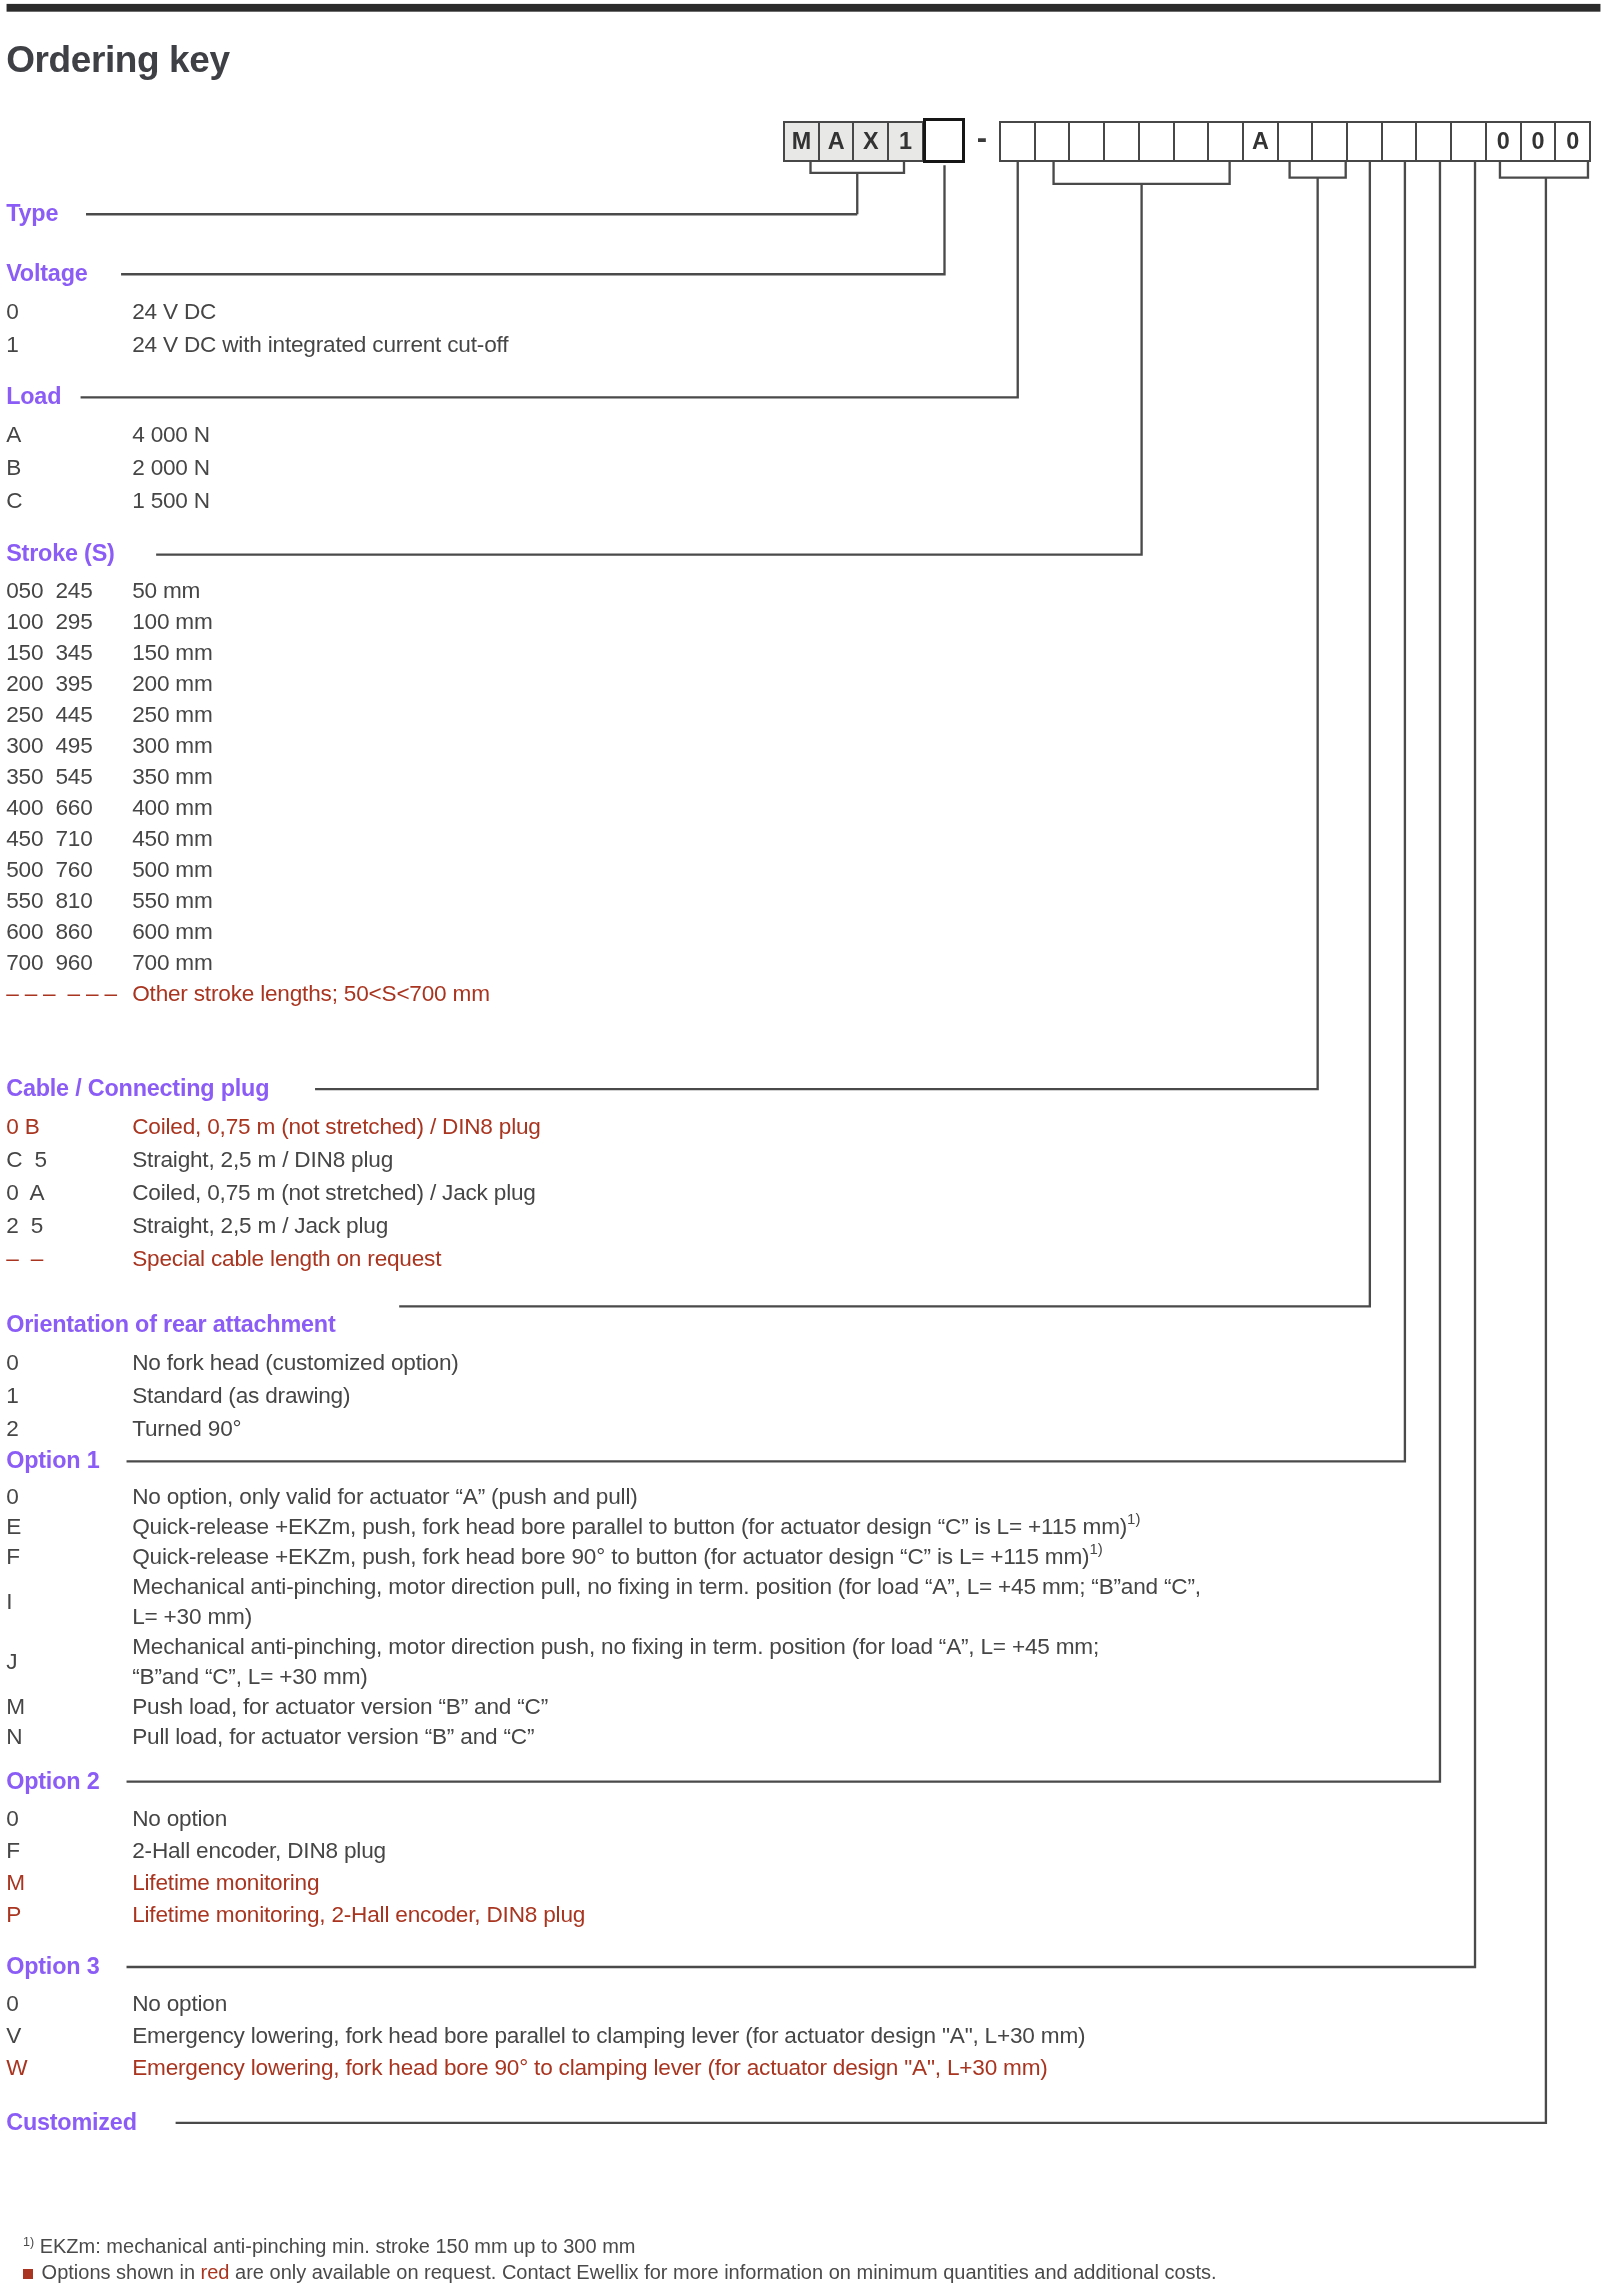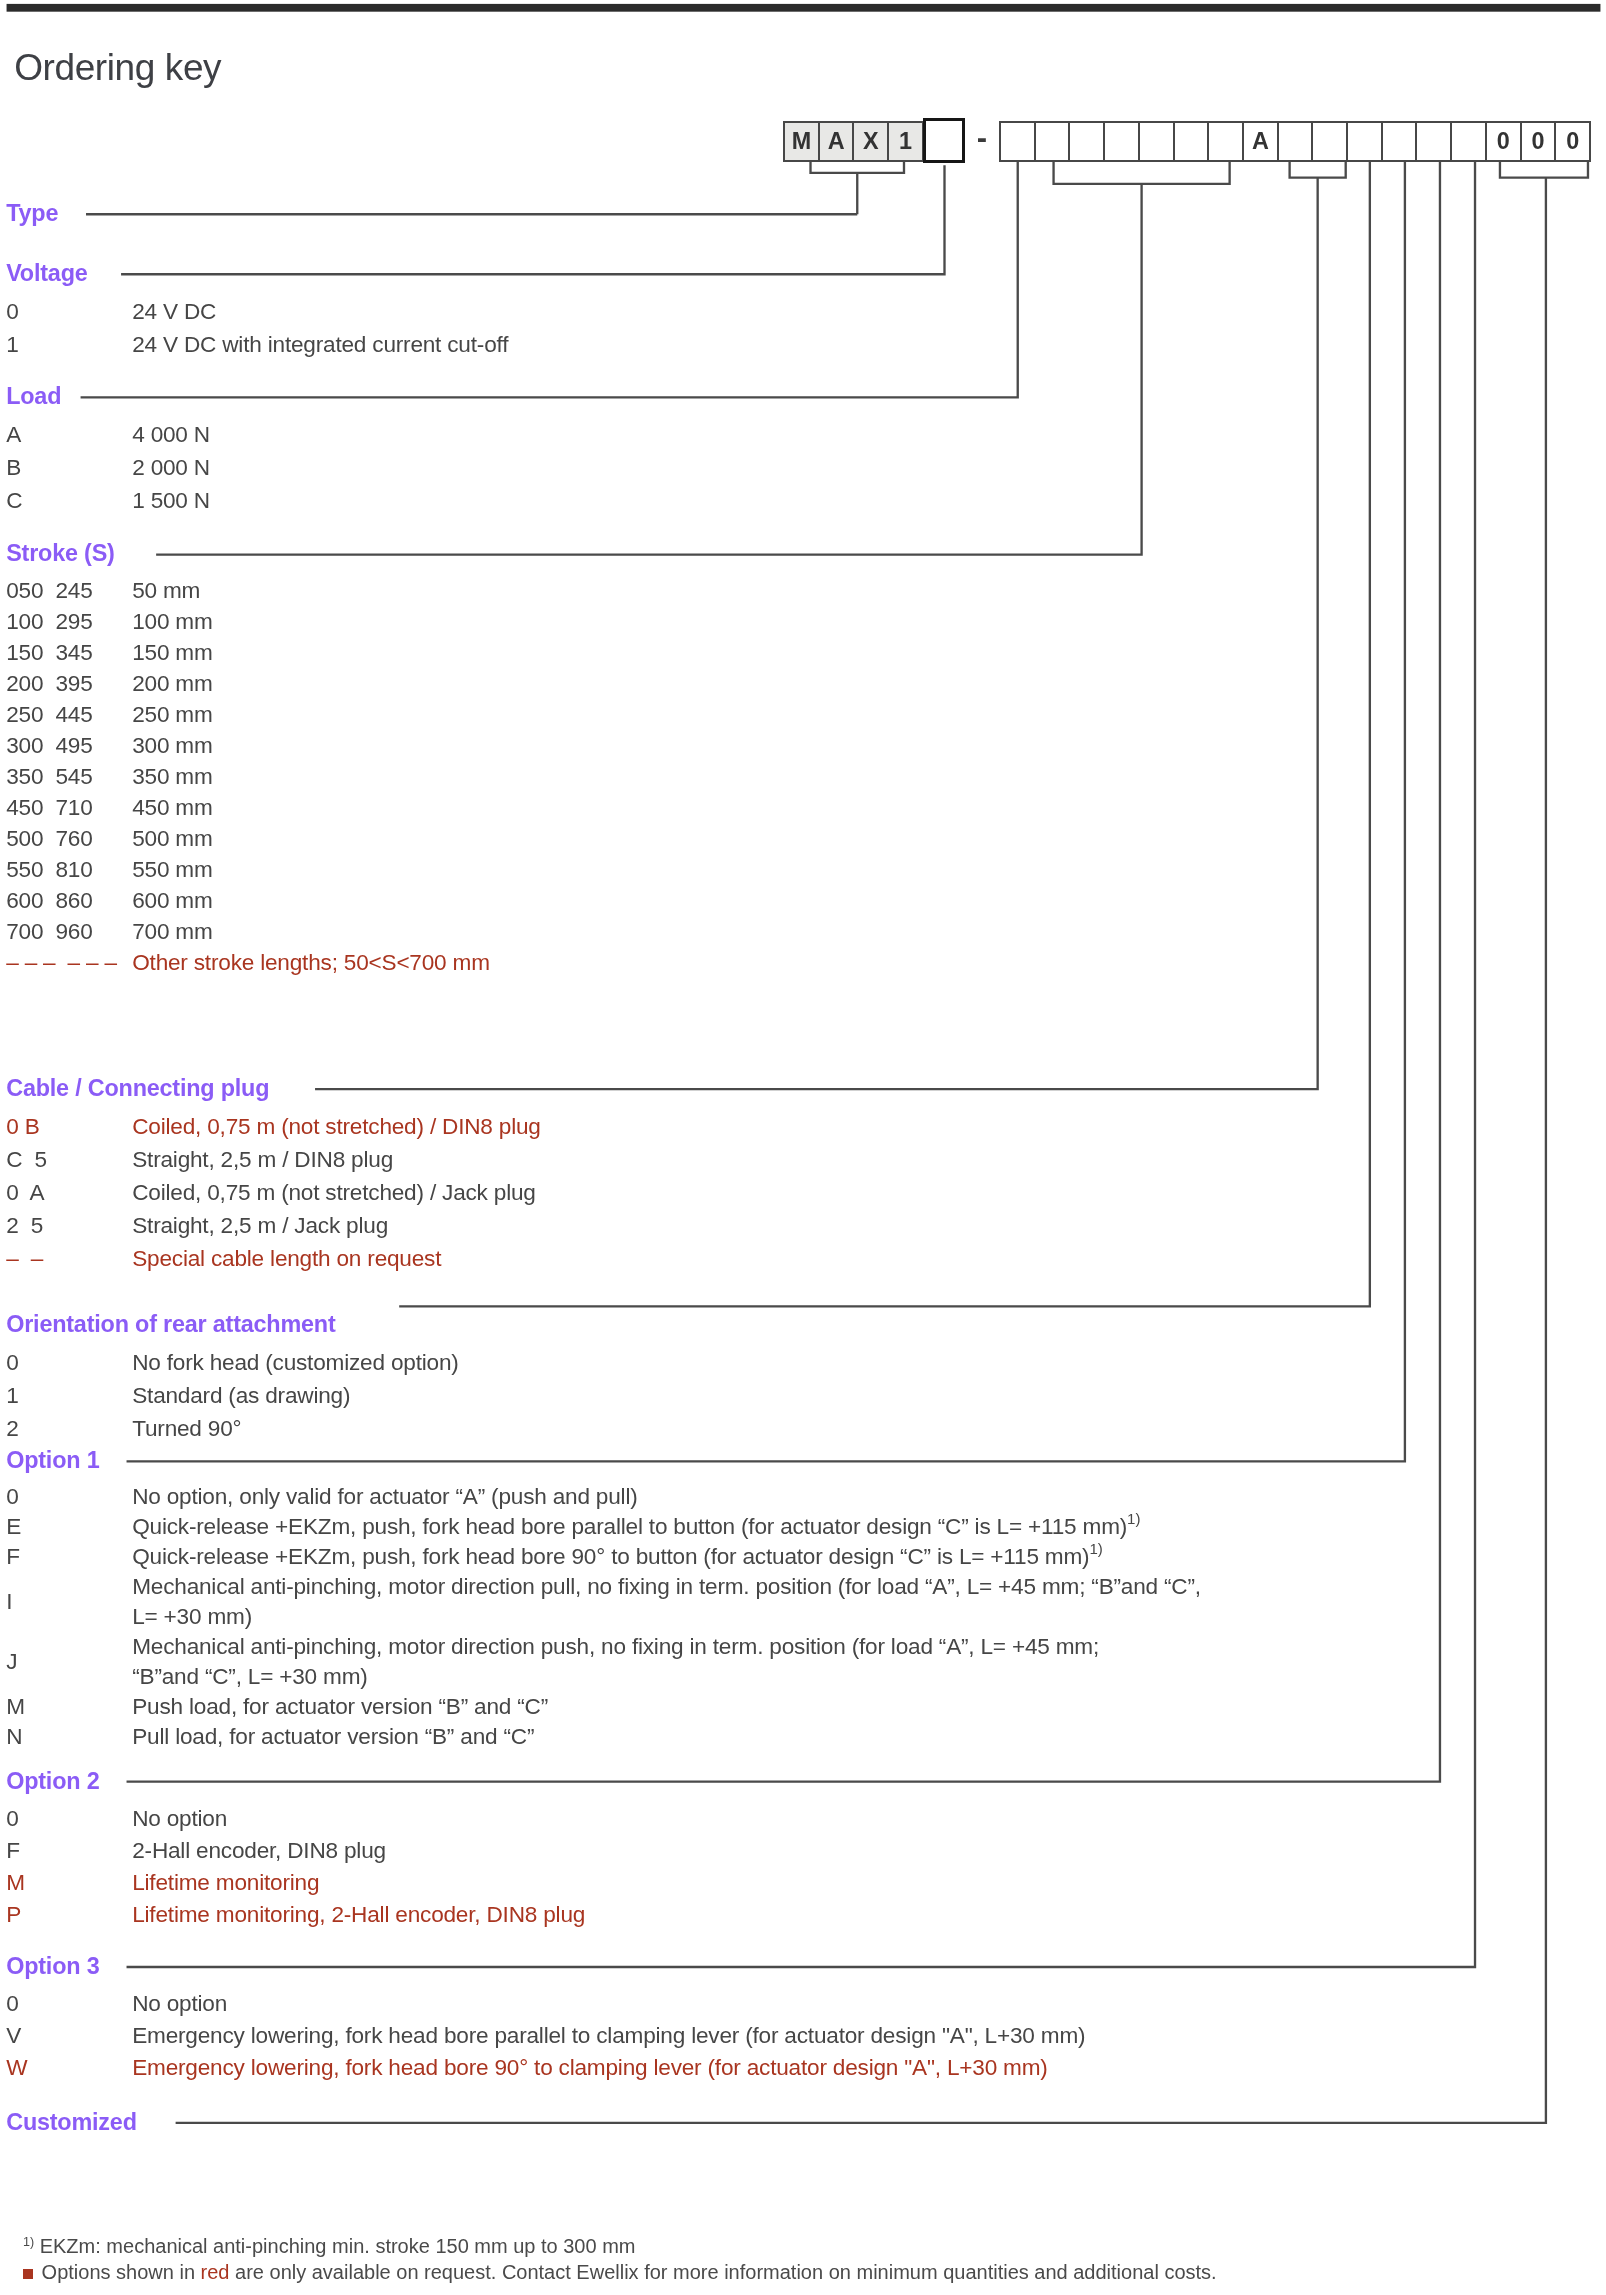--- a/index.html
+++ b/index.html
@@ -1,19 +1,19 @@
 <!DOCTYPE html>
 <html style="font-size:12.5px"><head>
 <meta charset="utf-8">
 <style>
   html,body{margin:0;padding:0;background:#ffffff;}
   .page{position:relative;width:1607px;height:2295px;background:#fff;overflow:hidden;
         font-family:"Liberation Sans","DejaVu Sans",sans-serif;color:#464646;}
   .lines{position:absolute;left:0;top:0;z-index:0;}
-  .title{position:absolute;left:6.2px;top:39px;margin:8px;font-size:37px;font-weight:400;
+  .title{position:absolute;left:6.2px;top:39px;margin:0;font-size:37px;font-weight:700;
          color:#3E4045;letter-spacing:-0.4px;z-index:1;}
   
   .grp{position:absolute;top:121px;display:flex;z-index:1;}
   #grp1{left:783px;}
   #grp2{left:999px;}
   .cell{width:37px;height:41px;border:2.3px solid #474747;box-sizing:border-box;background:#fff;
         margin-left:-2.3px;display:flex;align-items:center;justify-content:center;
         font-size:23.4px;font-weight:700;color:#333;}
   .cell:first-child{margin-left:0;}
   .cell.gray{background:#E8E8E6;}
@@ -151,20 +151,24 @@
         </div>
         <div class="row">
           <span class="code">300  495</span>
           <span class="descwrap"><span>300 mm</span></span>
         </div>
         <div class="row">
           <span class="code">350  545</span>
           <span class="descwrap"><span>350 mm</span></span>
         </div>
         <div class="row">
+          <span class="code">400  660</span>
+          <span class="descwrap"><span>400 mm</span></span>
+        </div>
+        <div class="row">
           <span class="code">450  710</span>
           <span class="descwrap"><span>450 mm</span></span>
         </div>
         <div class="row">
           <span class="code">500  760</span>
           <span class="descwrap"><span>500 mm</span></span>
         </div>
         <div class="row">
           <span class="code">550  810</span>
           <span class="descwrap"><span>550 mm</span></span>

